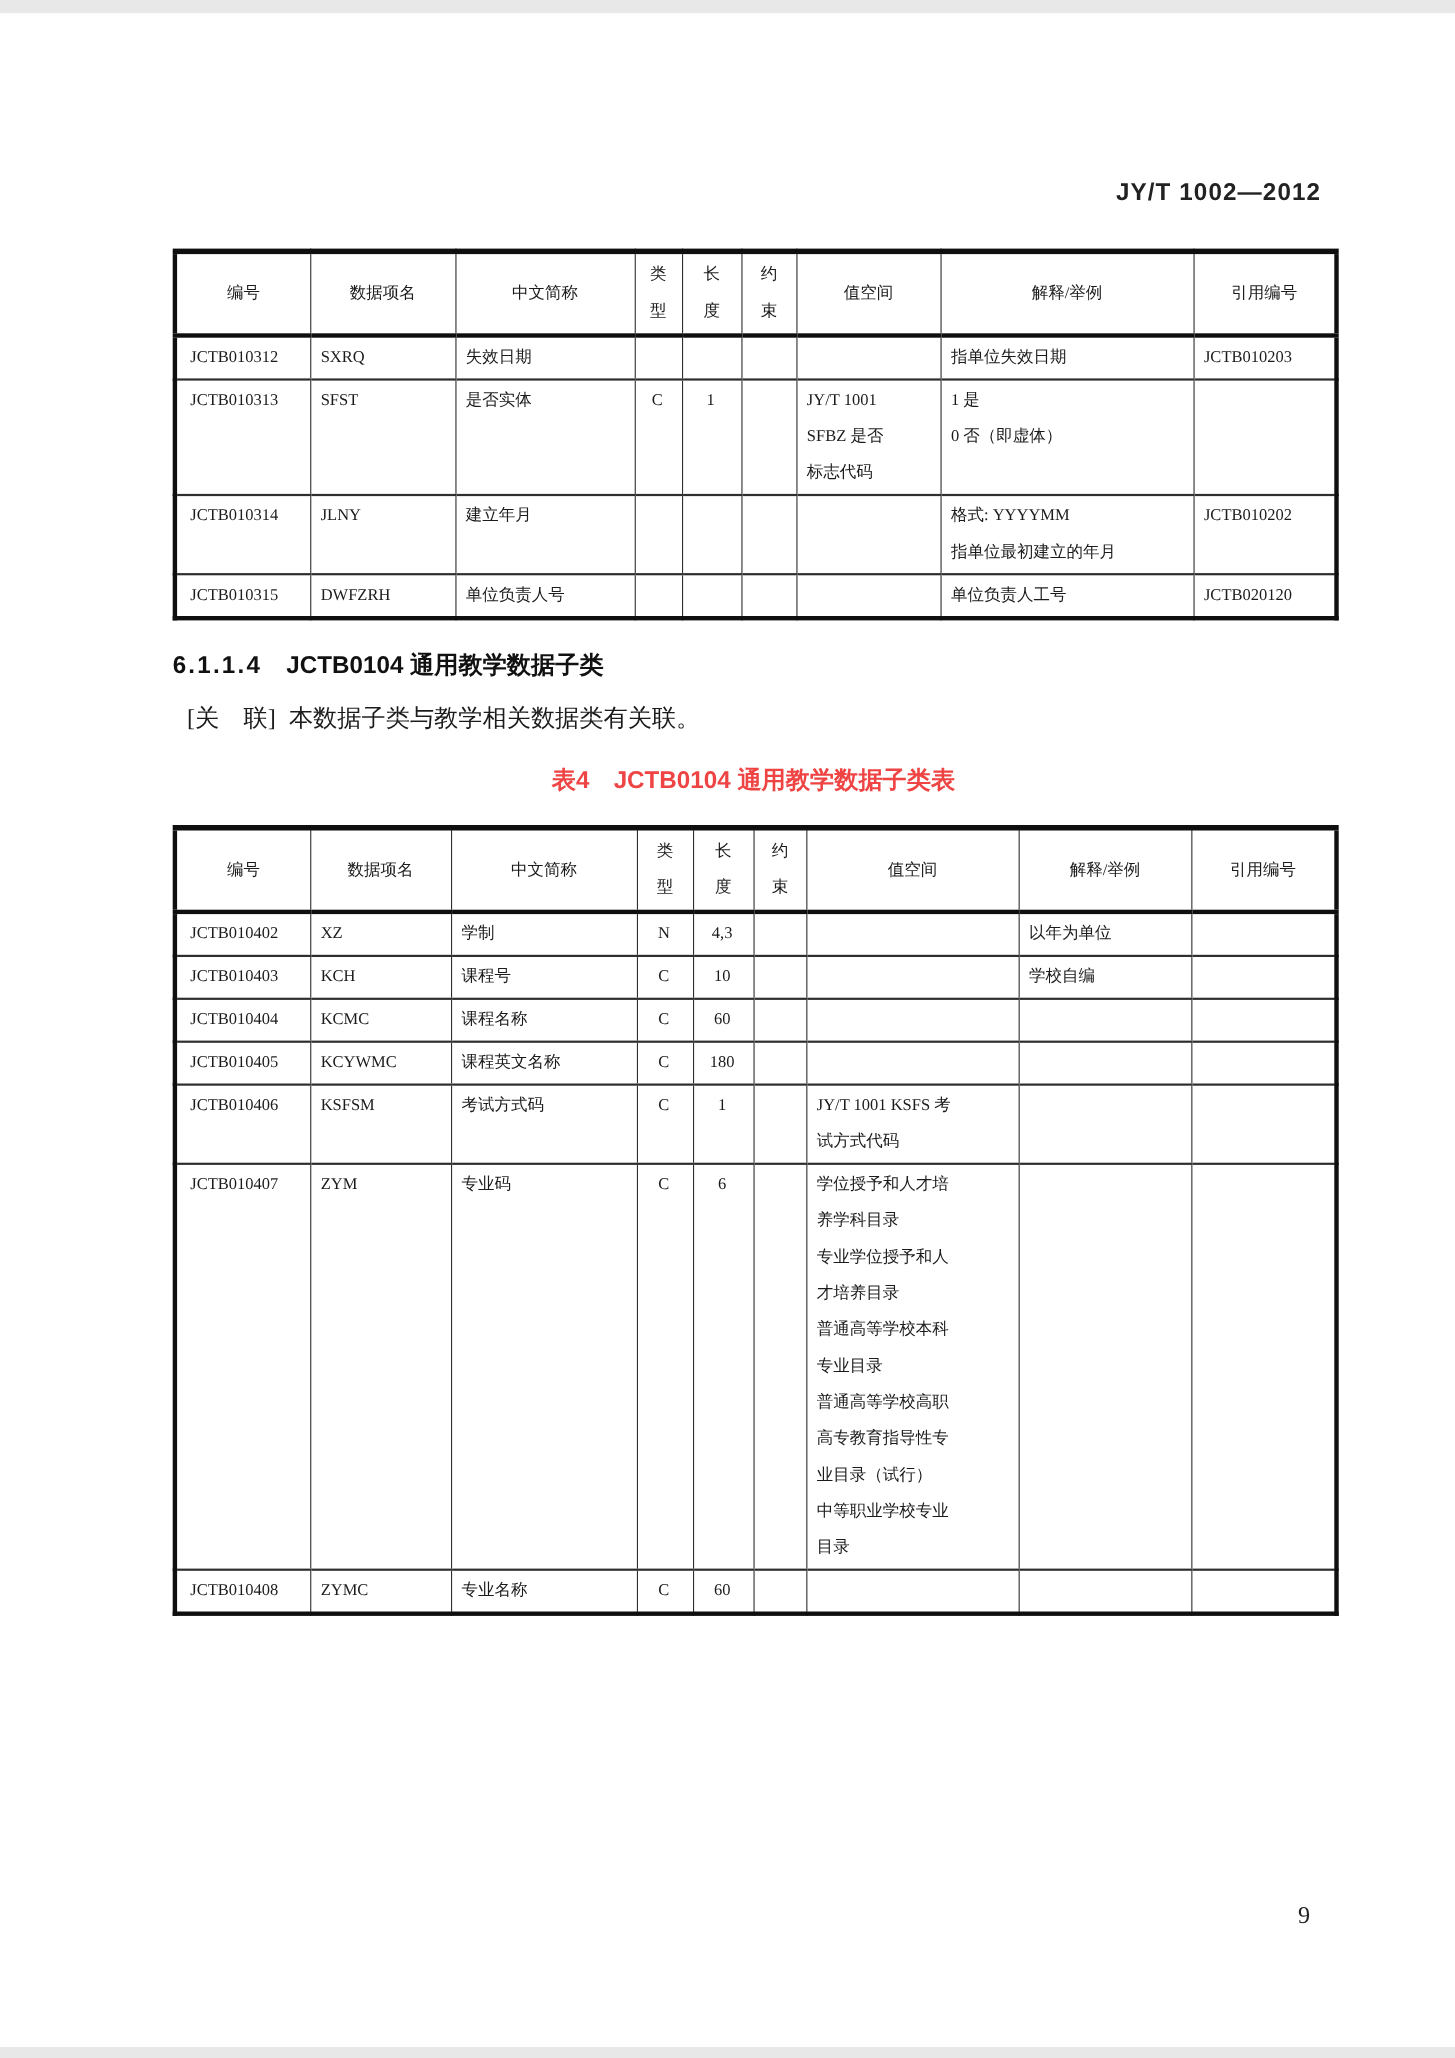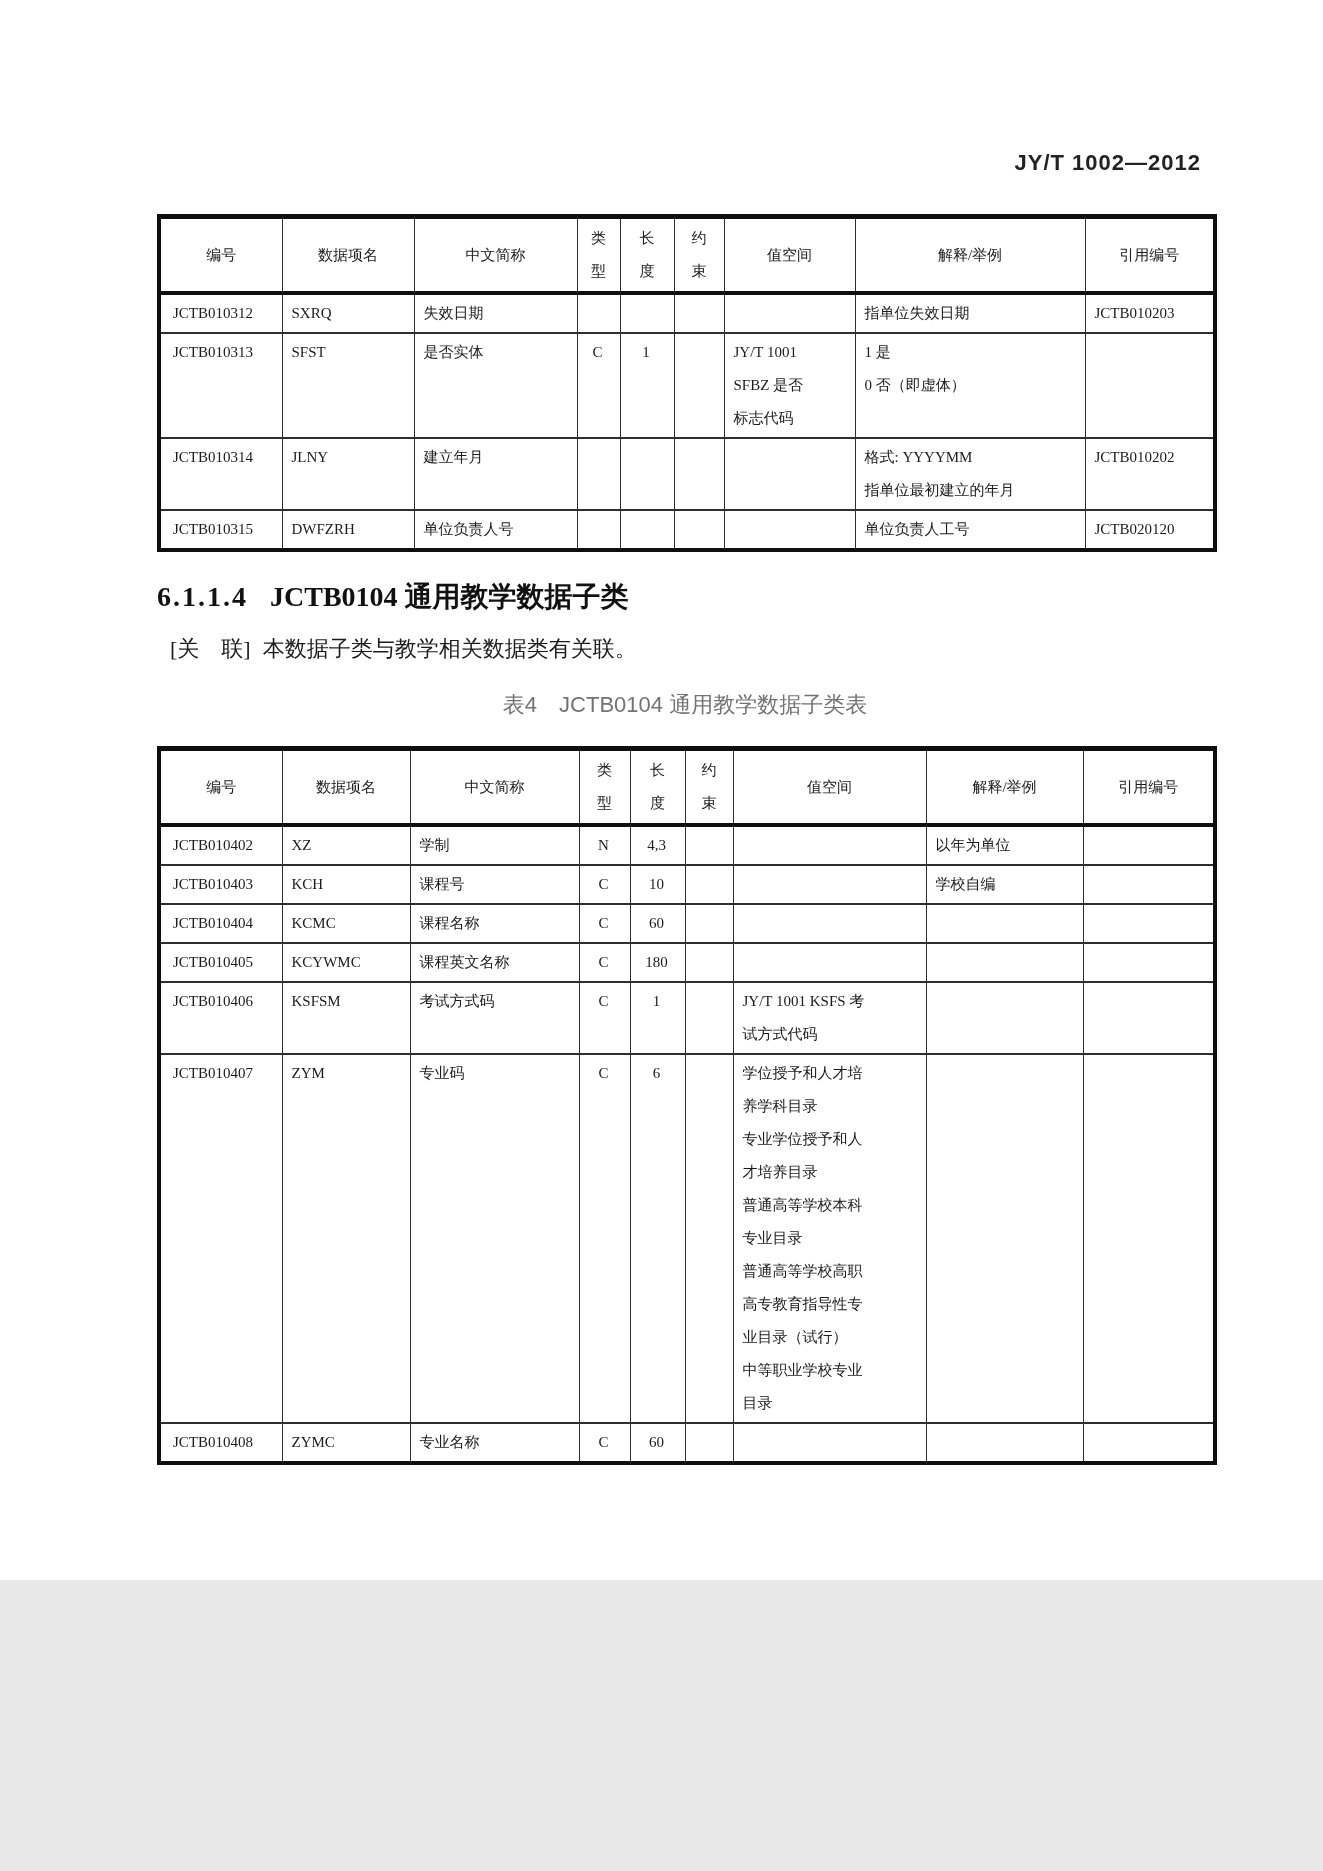--- a/index.html
+++ b/index.html
@@ -1,20 +1,20 @@
 <!DOCTYPE html>
 <html><head>
 <meta charset="utf-8">
 <style>
   html, body { margin: 0; padding: 0; background: #e8e8e8; }
   .page {
     position: relative;
     width: 1323px;
-    height: 1580px;
-    margin: 0 auto;
+    height: 1849px;
+    margin: 12px auto;
     background: #ffffff;
     color: #1b1b1b;
     font-family: "Liberation Serif", "DejaVu Serif", serif;
     box-sizing: border-box;
     padding: 150px 110px 0 157px;
     overflow: hidden;
   }
   .doc-code {
     text-align: right;
     font-family: "Liberation Sans", "DejaVu Sans", sans-serif;
@@ -47,41 +47,41 @@
     text-align: center;
     vertical-align: middle;
     border-bottom: 4px solid #0f0f0f;
     padding: 3px 4px;
   }
   table.data-table td { border-top-width: 2px; }
   table.data-table td.c0 { padding-left: 12px; }
   table.data-table td.c3, table.data-table td.c4, table.data-table td.c5 { text-align: center; padding-left: 4px; padding-right: 6px; }
   .section-heading {
     margin-top: 26px;
-    font-family: Liberation Serif, serif;
+    font-family: Liberation Sans, sans-serif;
     font-weight: 700;
-    font-size: 28px;
+    font-size: 22px;
     color: #111;
   }
   .section-heading .sec-num { letter-spacing: 2px; margin-right: 22px; }
   .para {
     margin-top: 14px;
     margin-left: 13px;
     font-size: 22px;
     line-height: 38px;
   }
   .para + .para { margin-top: 0; }
   .plabel { margin-right: 12px; }
   .table-caption {
     margin-top: 22px;
     text-align: center;
     font-family: "Liberation Sans", "DejaVu Sans", sans-serif;
-    font-weight: 400;
-    font-size: 22px;
-    color: #737373;
+    font-weight: 700;
+    font-size: 22px;
+    color: #ef4444;
   }
   table.data-table.t4 { margin-top: 26px; }
   .page-number {
     position: absolute;
     top: 1716px;
     right: 132px;
     font-size: 22px;
     color: #222;
   }
 </style>

